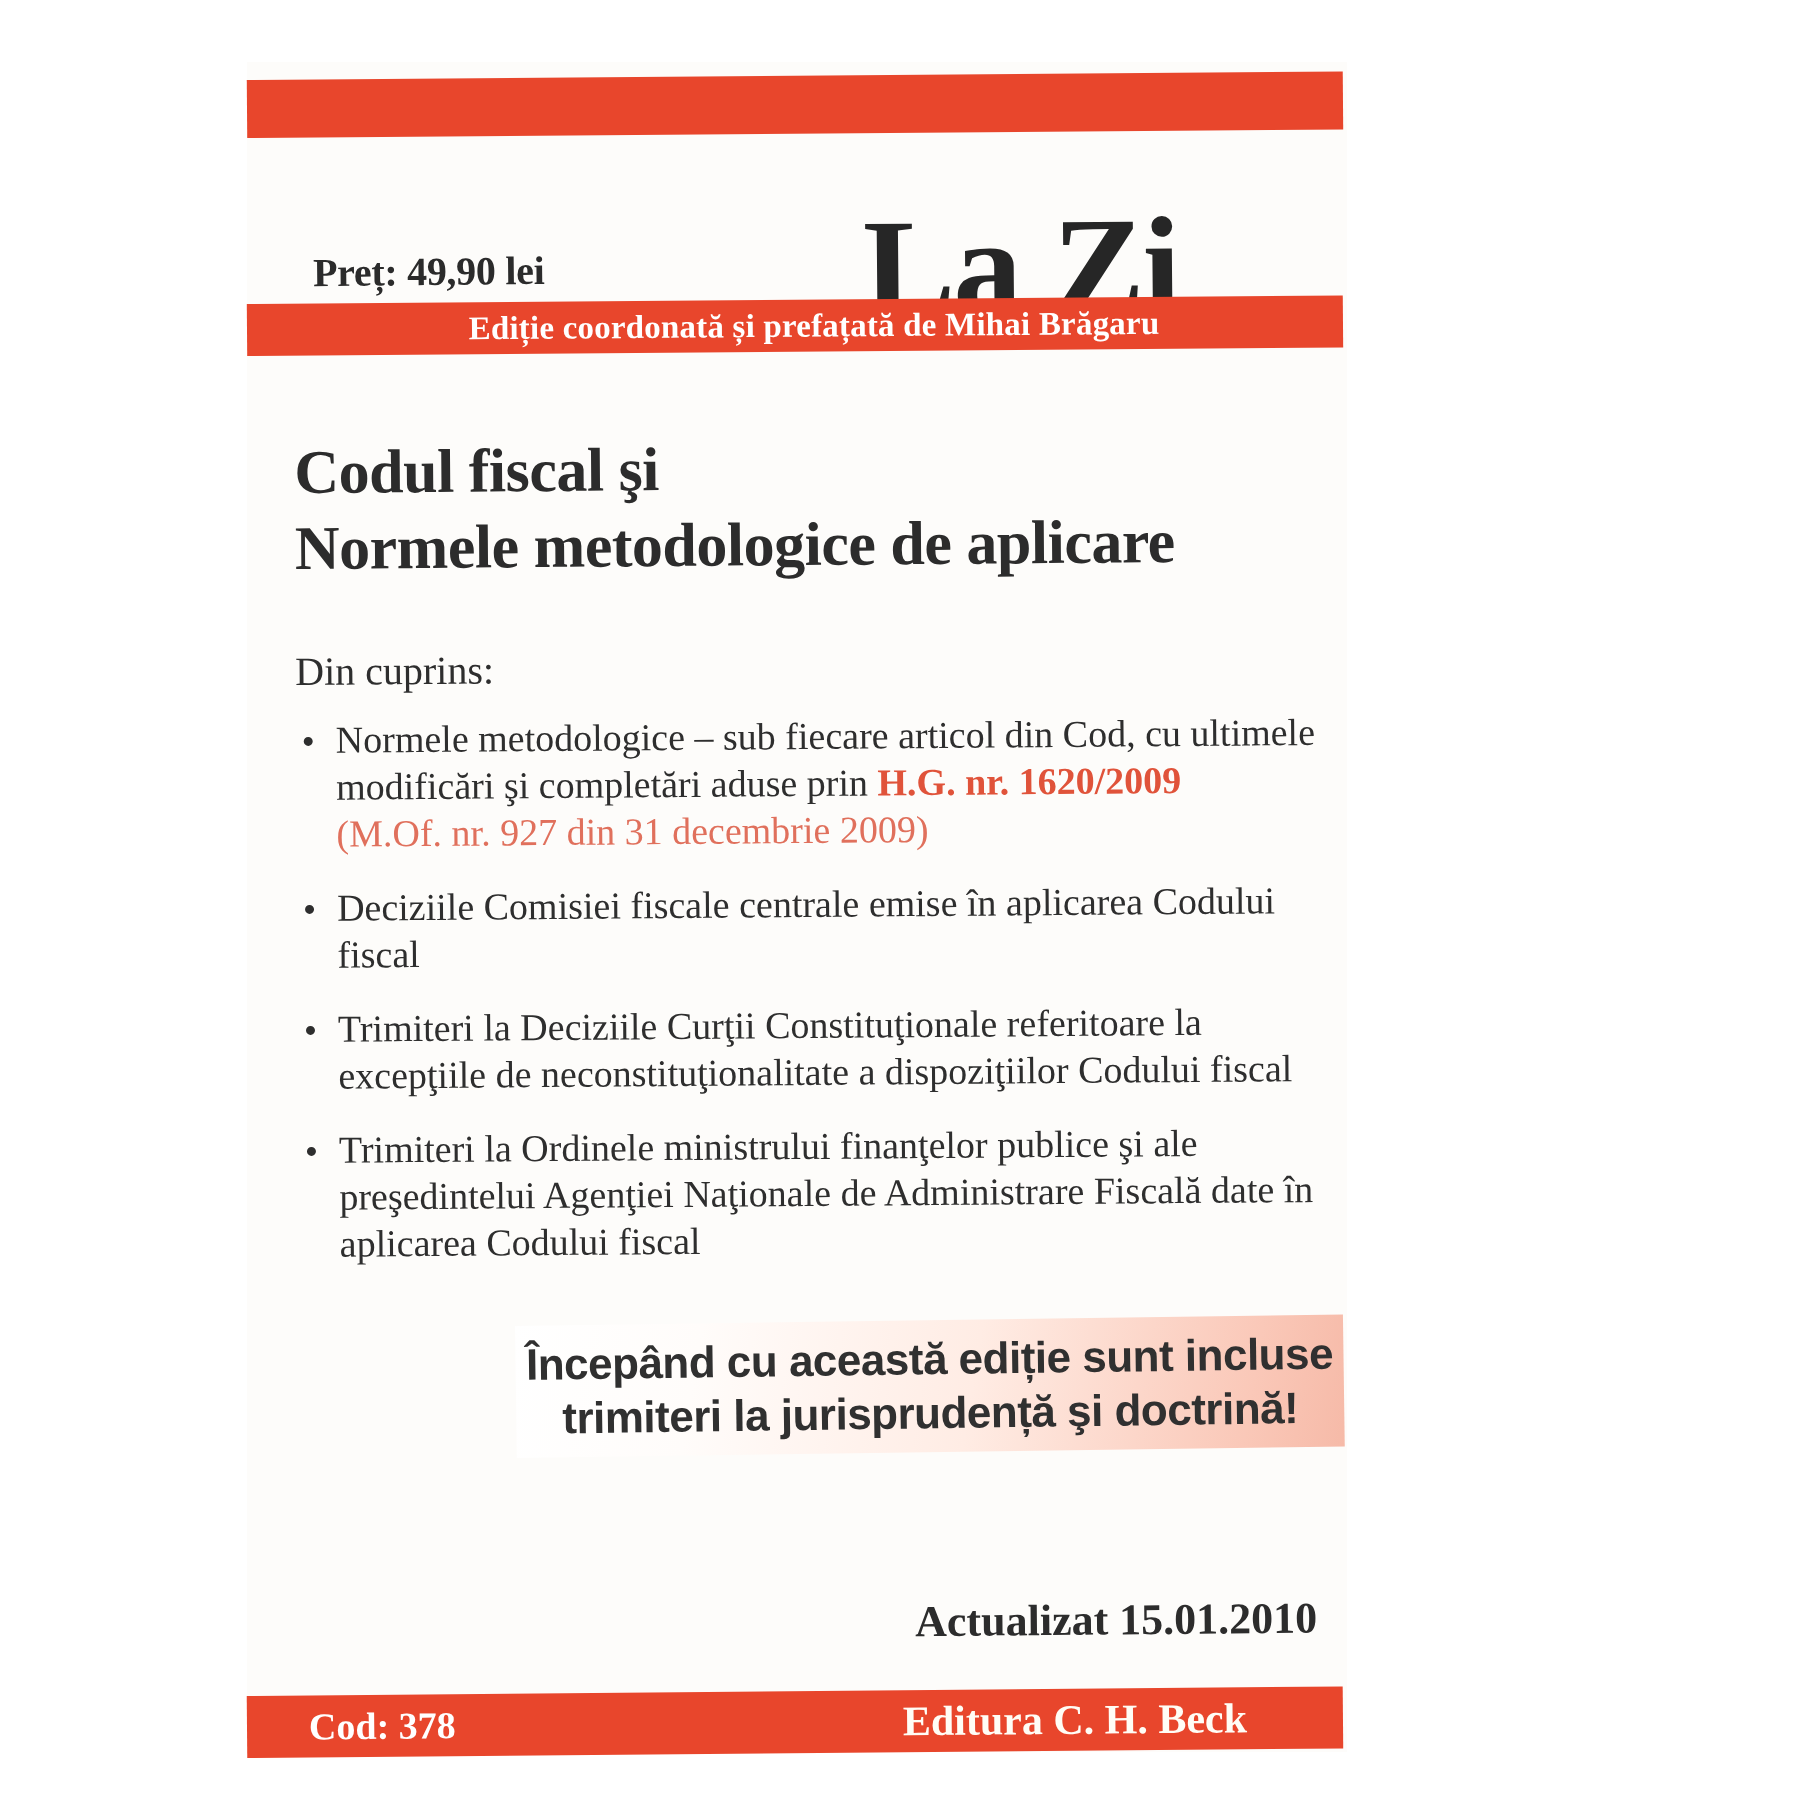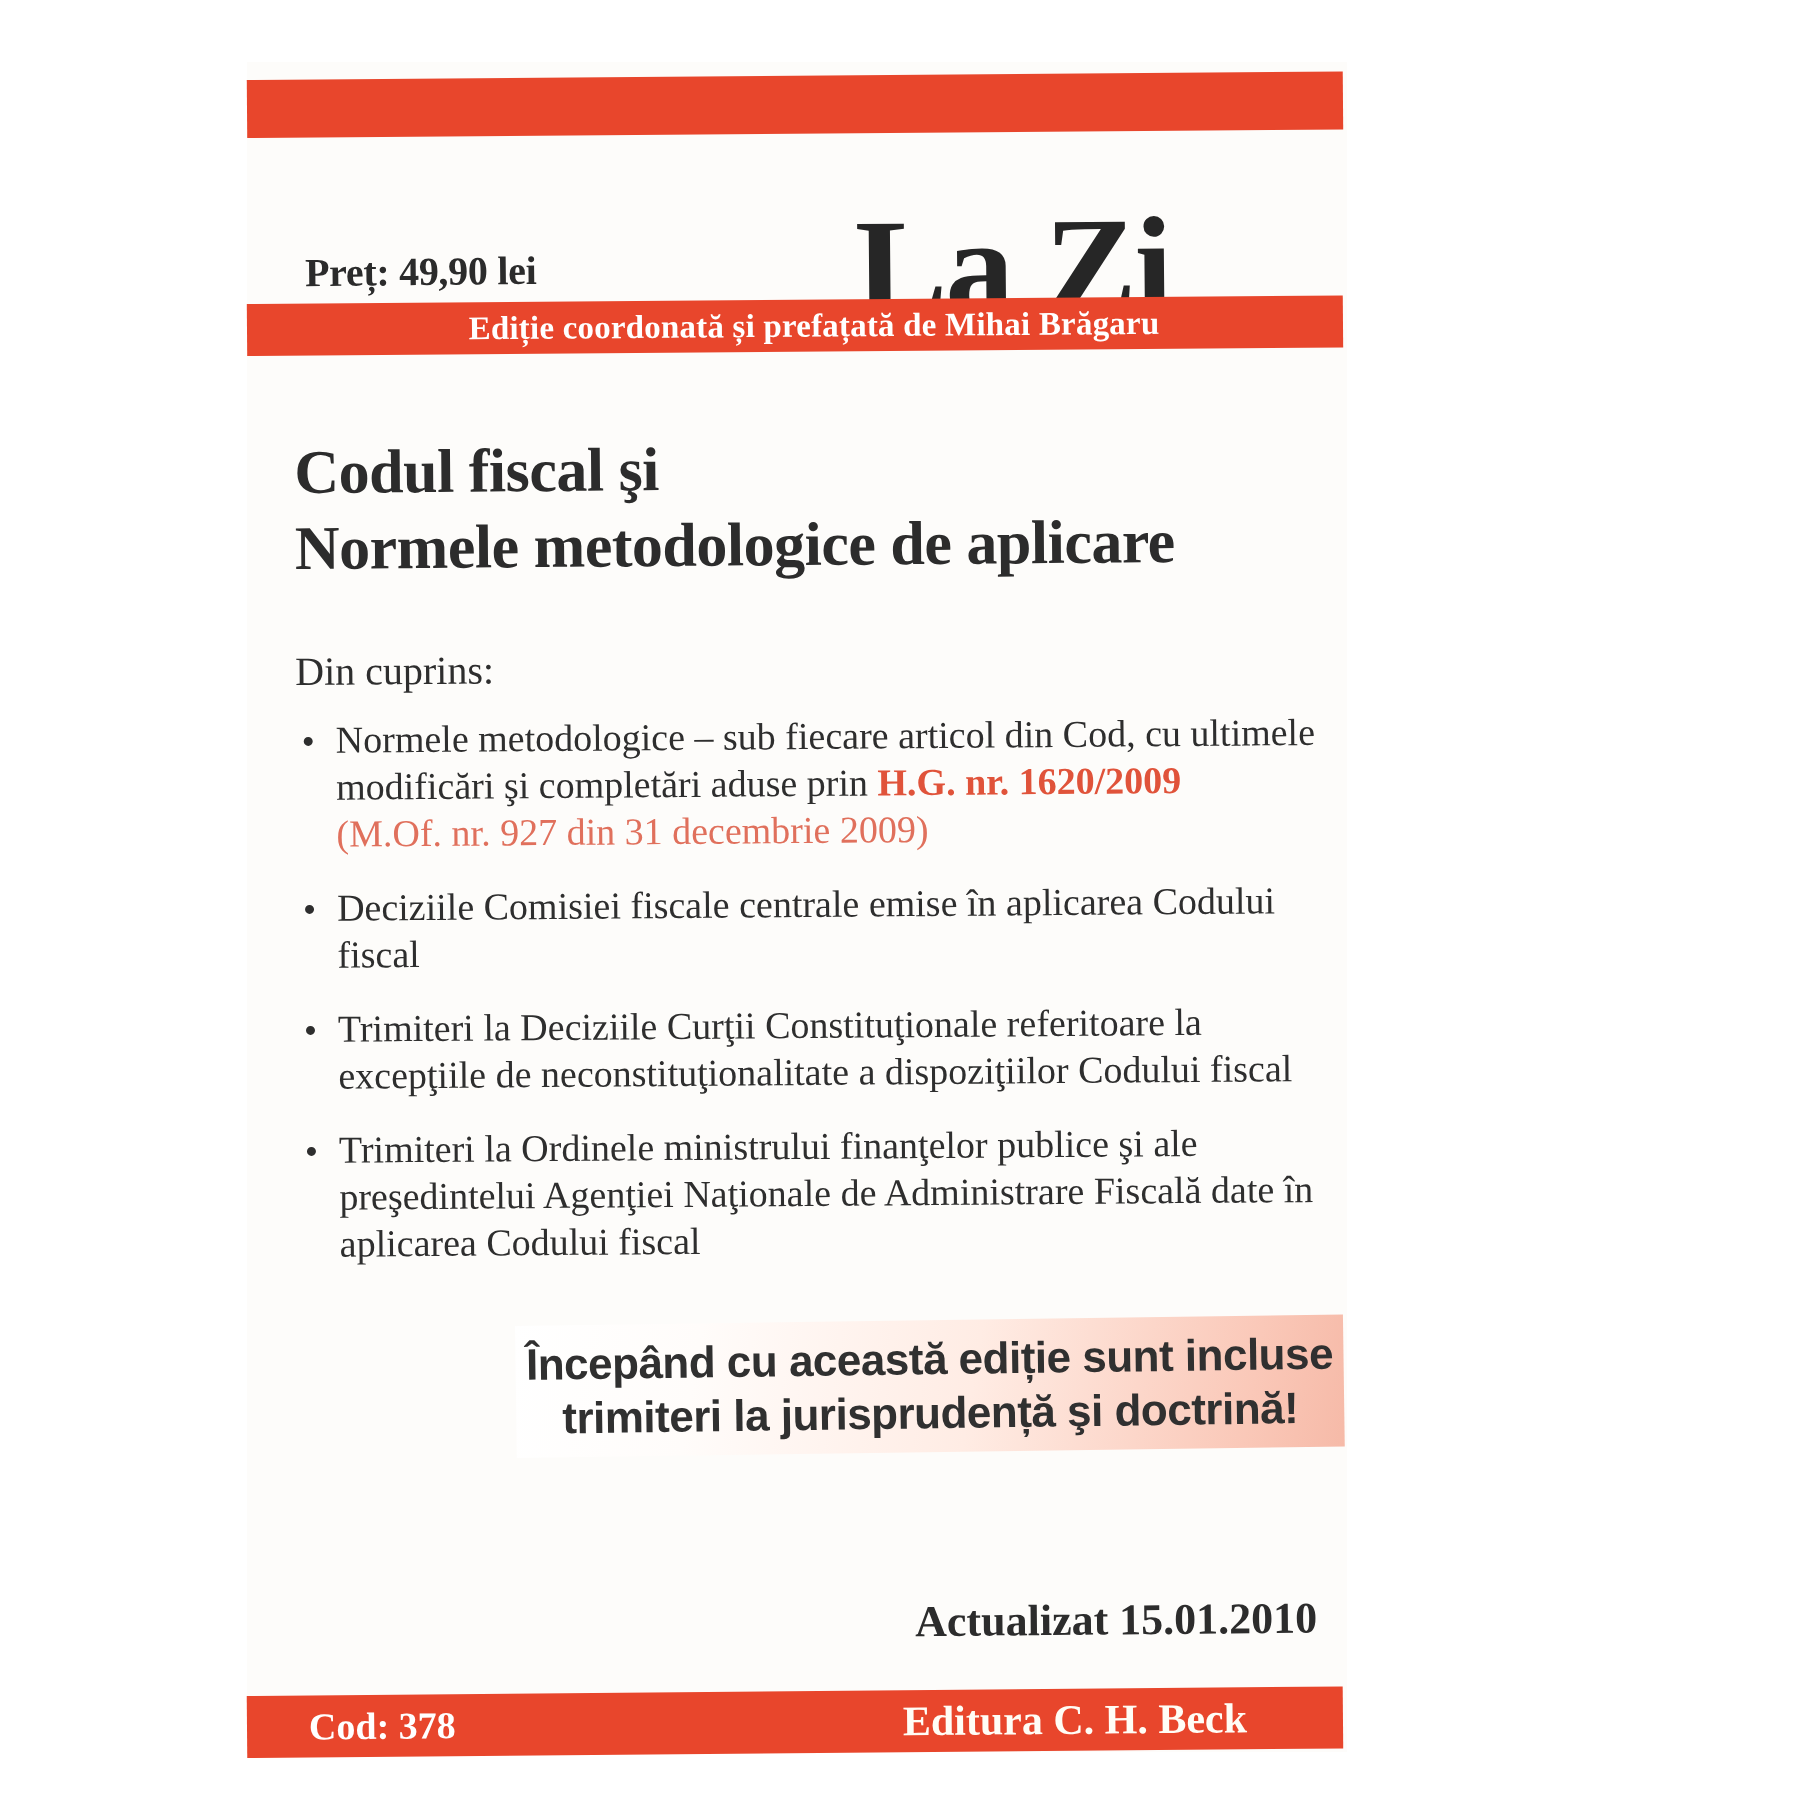--- a/index.html
+++ b/index.html
@@ -41,21 +41,21 @@
     width: 1096px;
     height: 58px;
     background: #e8462c;
     transform: rotate(-0.45deg);
     transform-origin: left center;
   }
 
   
   .masthead {
     position: absolute;
-    left: 8px;
+    left: 16px;
     top: 78px;
     width: 1098px;
     height: 162px;
     text-align: right;
   }
   .price {
     position: absolute;
     left: 50px;
     top: 108px;
     font-family: "Liberation Serif", serif;

